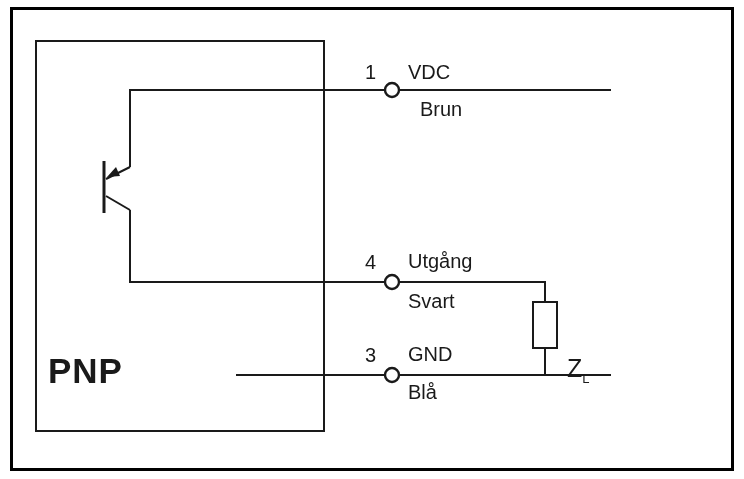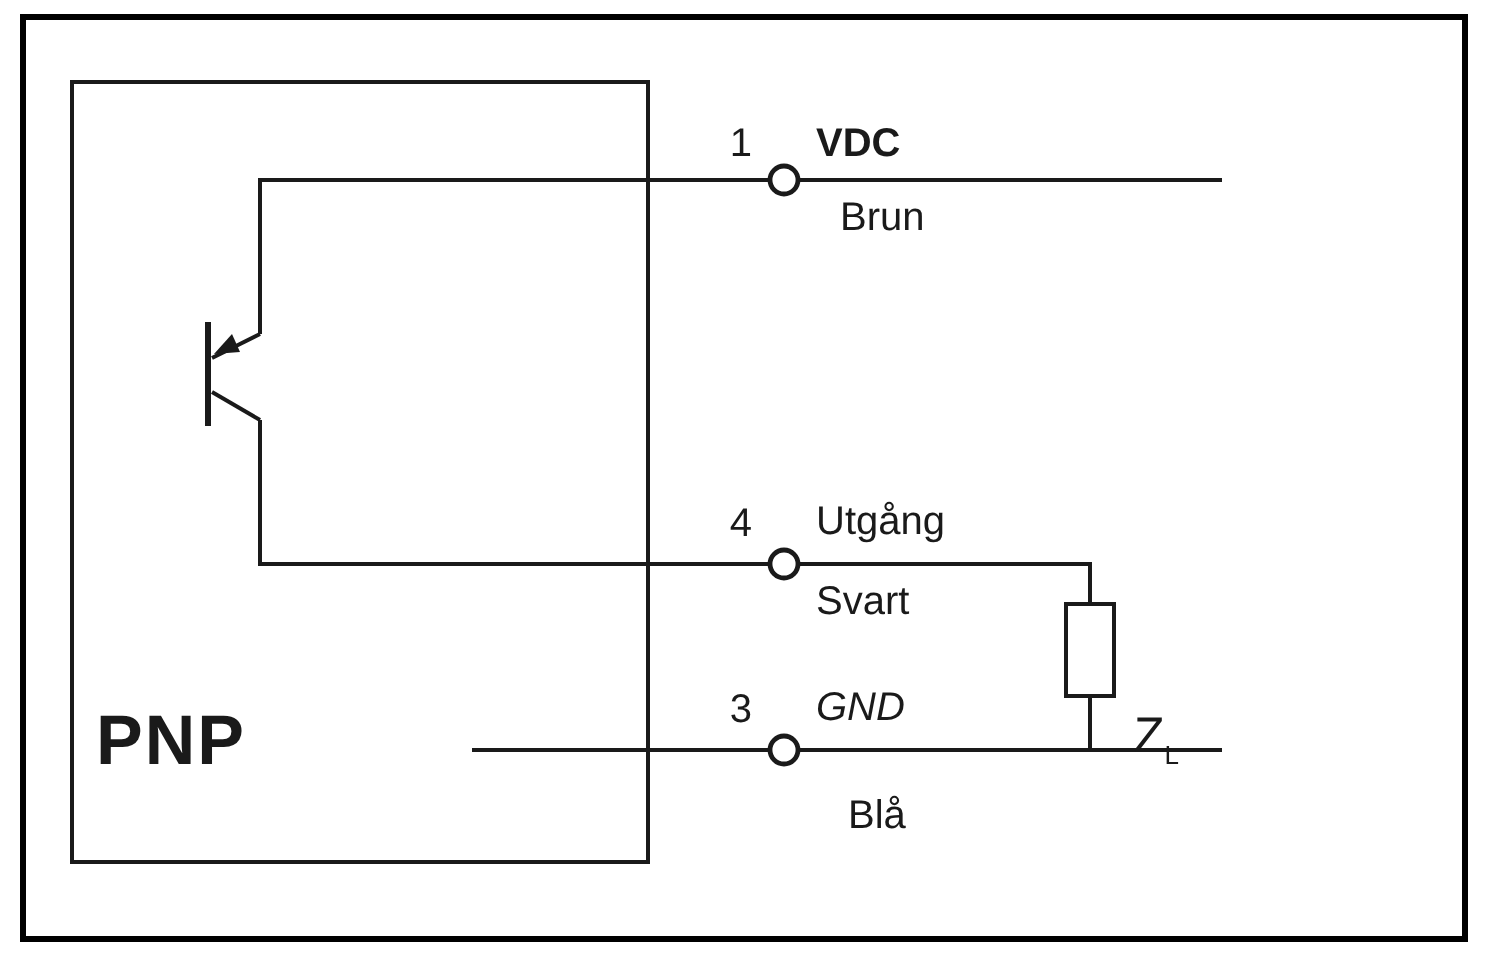--- a/index.html
+++ b/index.html
@@ -89,26 +89,26 @@
     <g fill="#ffffff" stroke="#1a1a1a" stroke-width="2.4">
       <circle cx="392" cy="90" r="7"></circle>
       <circle cx="392" cy="282" r="7"></circle>
       <circle cx="392" cy="375" r="7"></circle>
     </g>
   </svg>
 
   <div class="lbl pnp" style="left:48px; top:360px;">PNP</div>
 
   <div class="lbl num" style="left:352px; top:61px;">1</div>
-  <div class="lbl" style="left:408px; top:61px;font-weight:bold;">VDC</div>
+  <div class="lbl" style="left:408px; top:61px;">VDC</div>
   <div class="lbl" style="left:420px; top:98px;">Brun</div>
 
   <div class="lbl num" style="left:352px; top:251px;">4</div>
   <div class="lbl" style="left:408px; top:250px;">Utgång</div>
   <div class="lbl" style="left:408px; top:290px;">Svart</div>
 
   <div class="lbl num" style="left:352px; top:344px;">3</div>
-  <div class="lbl" style="left:408px; top:343px;font-style:italic;">GND</div>
-  <div class="lbl" style="left:424px; top:381px;margin-top:16px;">Blå</div>
+  <div class="lbl" style="left:408px; top:343px;">GND</div>
+  <div class="lbl" style="left:408px; top:381px;">Blå</div>
 
   <div class="lbl zl" style="left:567px; top:309px;"><span>Z</span><sub>L</sub></div>
 
 </div>
 
 </body></html>

